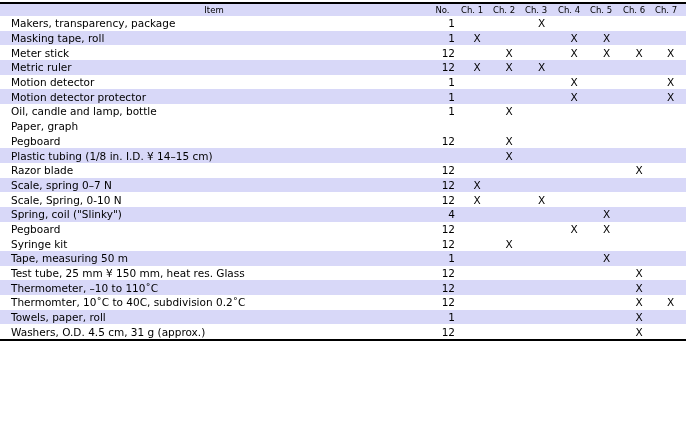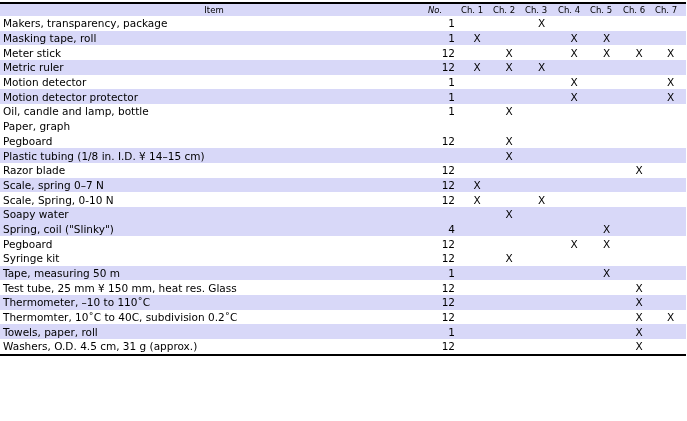--- a/index.html
+++ b/index.html
@@ -2,25 +2,25 @@
 <html><head>
 <meta charset="utf-8">
 <style>
   html, body { margin:0; padding:0; background:#ffffff; }
   body { width:687px; height:421px; overflow:hidden; font-family:"DejaVu Sans", sans-serif; }
   table { position:absolute; left:0; top:2px; width:686px; border-collapse:collapse; table-layout:fixed;
           border-top:2px solid #000; border-bottom:2px solid #000;border-radius:27px; }
   th { background:#d8d8f8; font-weight:normal; font-size:8.5px; color:#000; height:12px; padding:0; line-height:12px; }
   td { font-size:10.5px; color:#000; height:14.7px; padding:0; line-height:14px; white-space:nowrap; overflow:visible; }
   tr.alt td { background:#d8d8f8; }
-  td.item { padding-left:3px; }
+  td.item { padding-left:11px; }
   td.no { text-align:right; padding-right:6px; }
   td.ch { text-align:center; }
   th.item-h { text-align:center; }
-  th.no-h { text-align:left; padding-right:4px;font-style:italic; }
+  th.no-h { text-align:center; padding-right:4px; }
   th.ch-h { text-align:left; }
 </style>
 </head>
 <body>
 
 <table>
   <colgroup>
     <col style="width:428px">
     <col style="width:33px">
     <col style="width:32px">
@@ -182,31 +182,20 @@
         <td class="no">12</td>
         <td class="ch">X</td>
         <td class="ch"></td>
         <td class="ch">X</td>
         <td class="ch"></td>
         <td class="ch"></td>
         <td class="ch"></td>
         <td class="ch"></td>
       </tr>
       <tr class="alt">
-        <td class="item">Soapy water</td>
-        <td class="no"></td>
-        <td class="ch"></td>
-        <td class="ch">X</td>
-        <td class="ch"></td>
-        <td class="ch"></td>
-        <td class="ch"></td>
-        <td class="ch"></td>
-        <td class="ch"></td>
-      </tr>
-      <tr class="alt">
         <td class="item">Spring, coil ("Slinky")</td>
         <td class="no">4</td>
         <td class="ch"></td>
         <td class="ch"></td>
         <td class="ch"></td>
         <td class="ch"></td>
         <td class="ch">X</td>
         <td class="ch"></td>
         <td class="ch"></td>
       </tr>

